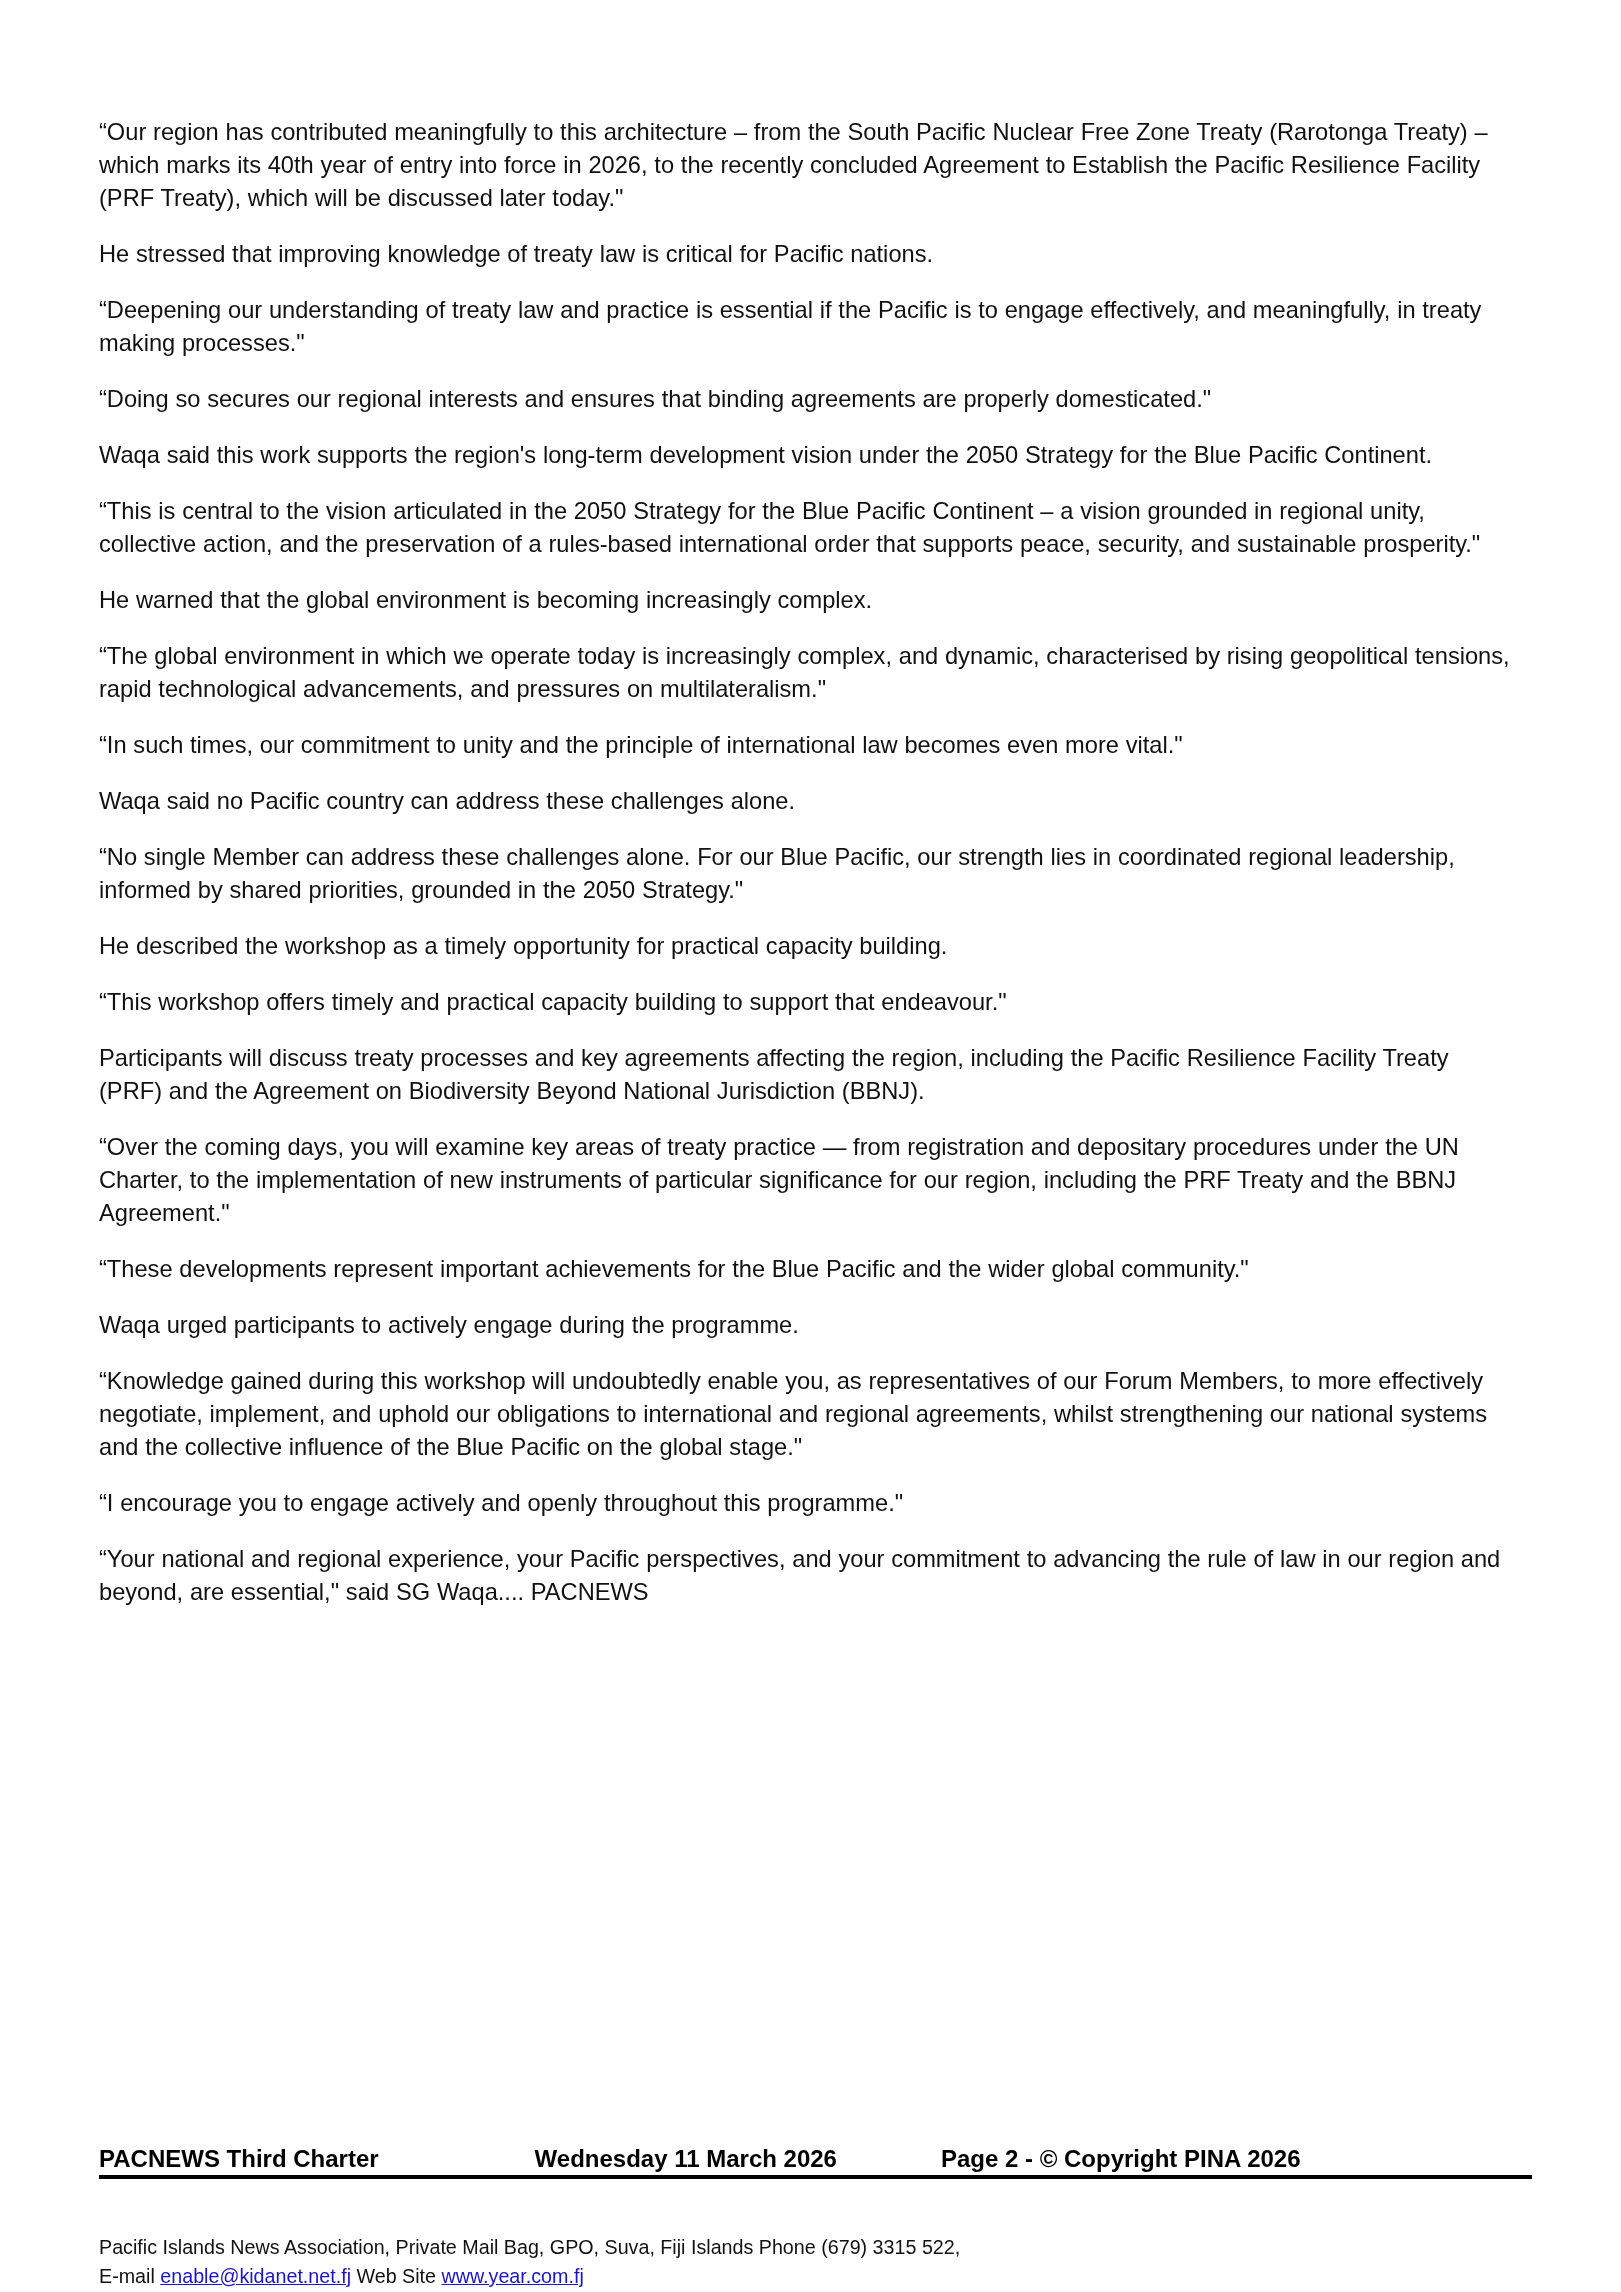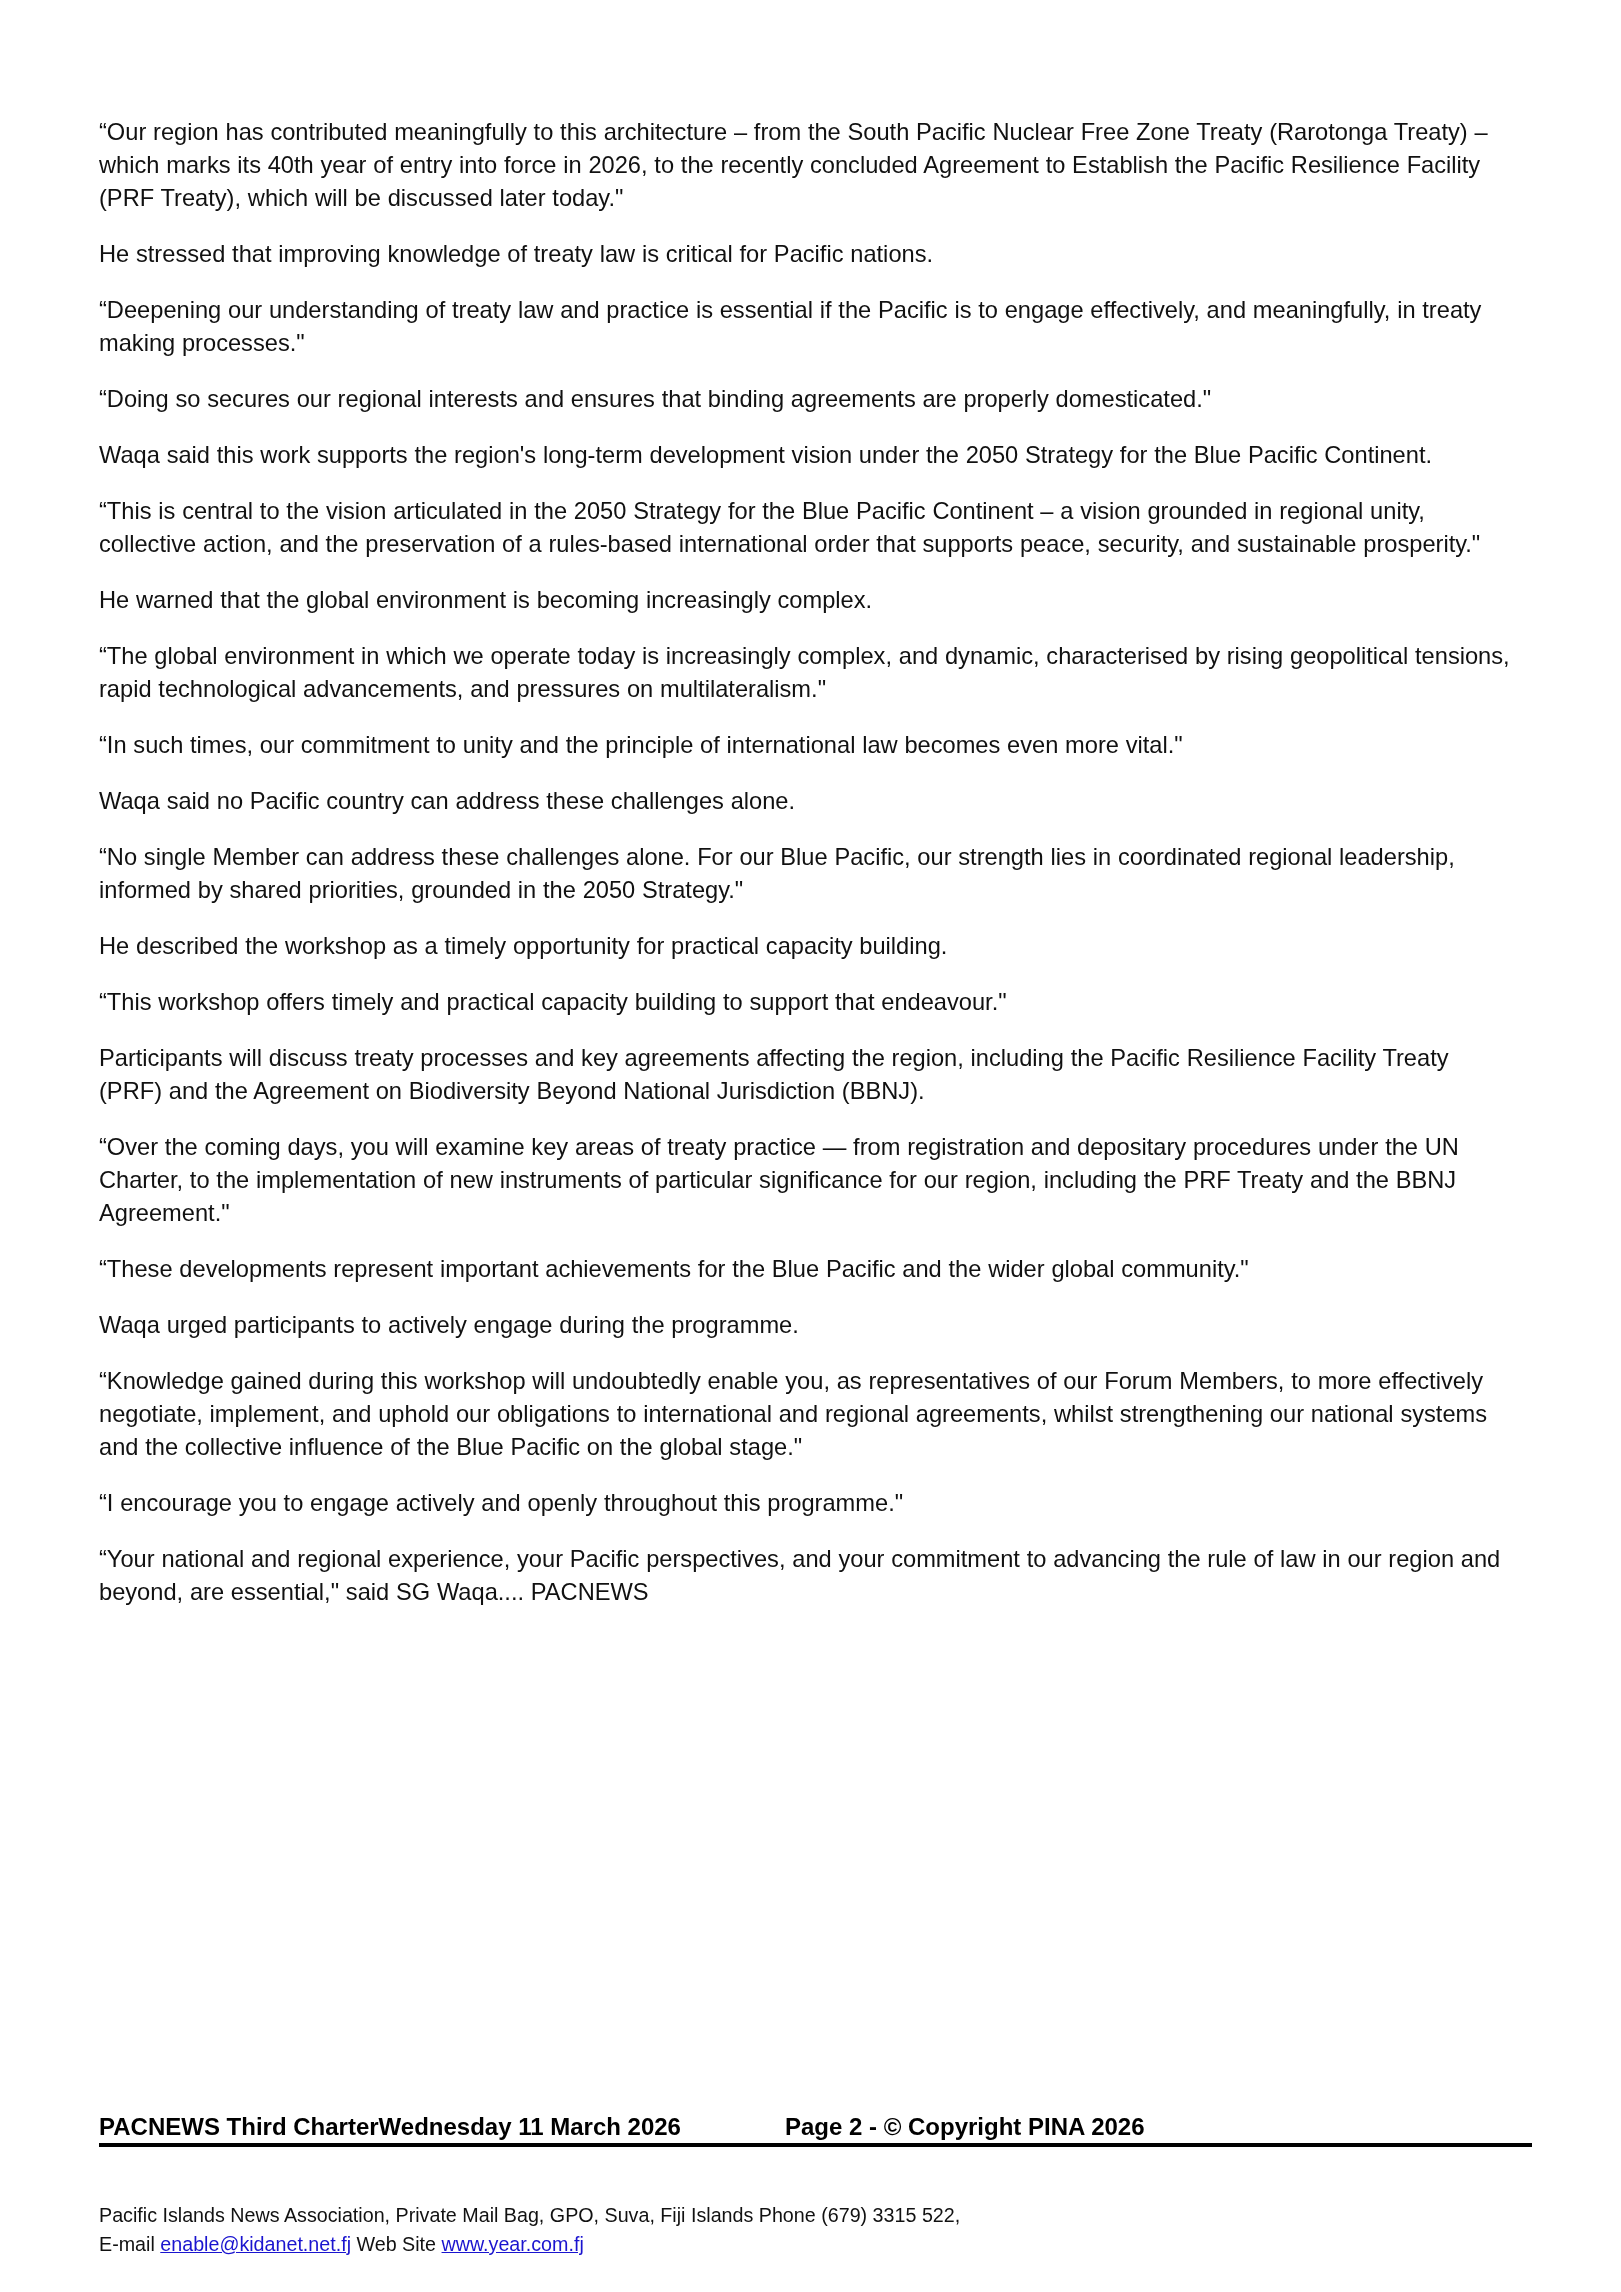--- a/index.html
+++ b/index.html
@@ -56,22 +56,22 @@
     align-items: baseline;
     justify-content: flex-start;
     font-weight: bold;
     font-size: 24px;
     line-height: 30px;
     border-bottom: 4.5px solid #000000;
     padding-bottom: 0.9px;
     white-space: nowrap;
   }
   .footer-left   { flex: 0 0 auto; }
-  .footer-center { flex: 0 0 auto; }
-  .footer-right  { flex: 0 0 auto; margin-left: 104px; }
+  .footer-center { flex: 0 0 auto; margin-left: 156px; }
+  .footer-right  { flex: 0 0 auto; margin-left: 104px; margin-top: 32px; }
 
   .imprint {
     margin-top: 54px;
     text-align: left;
     font-size: 19.7px;
     line-height: 29px;
     color: #111111;
   }
   .imprint .line { display: block; }
   .lnk {

